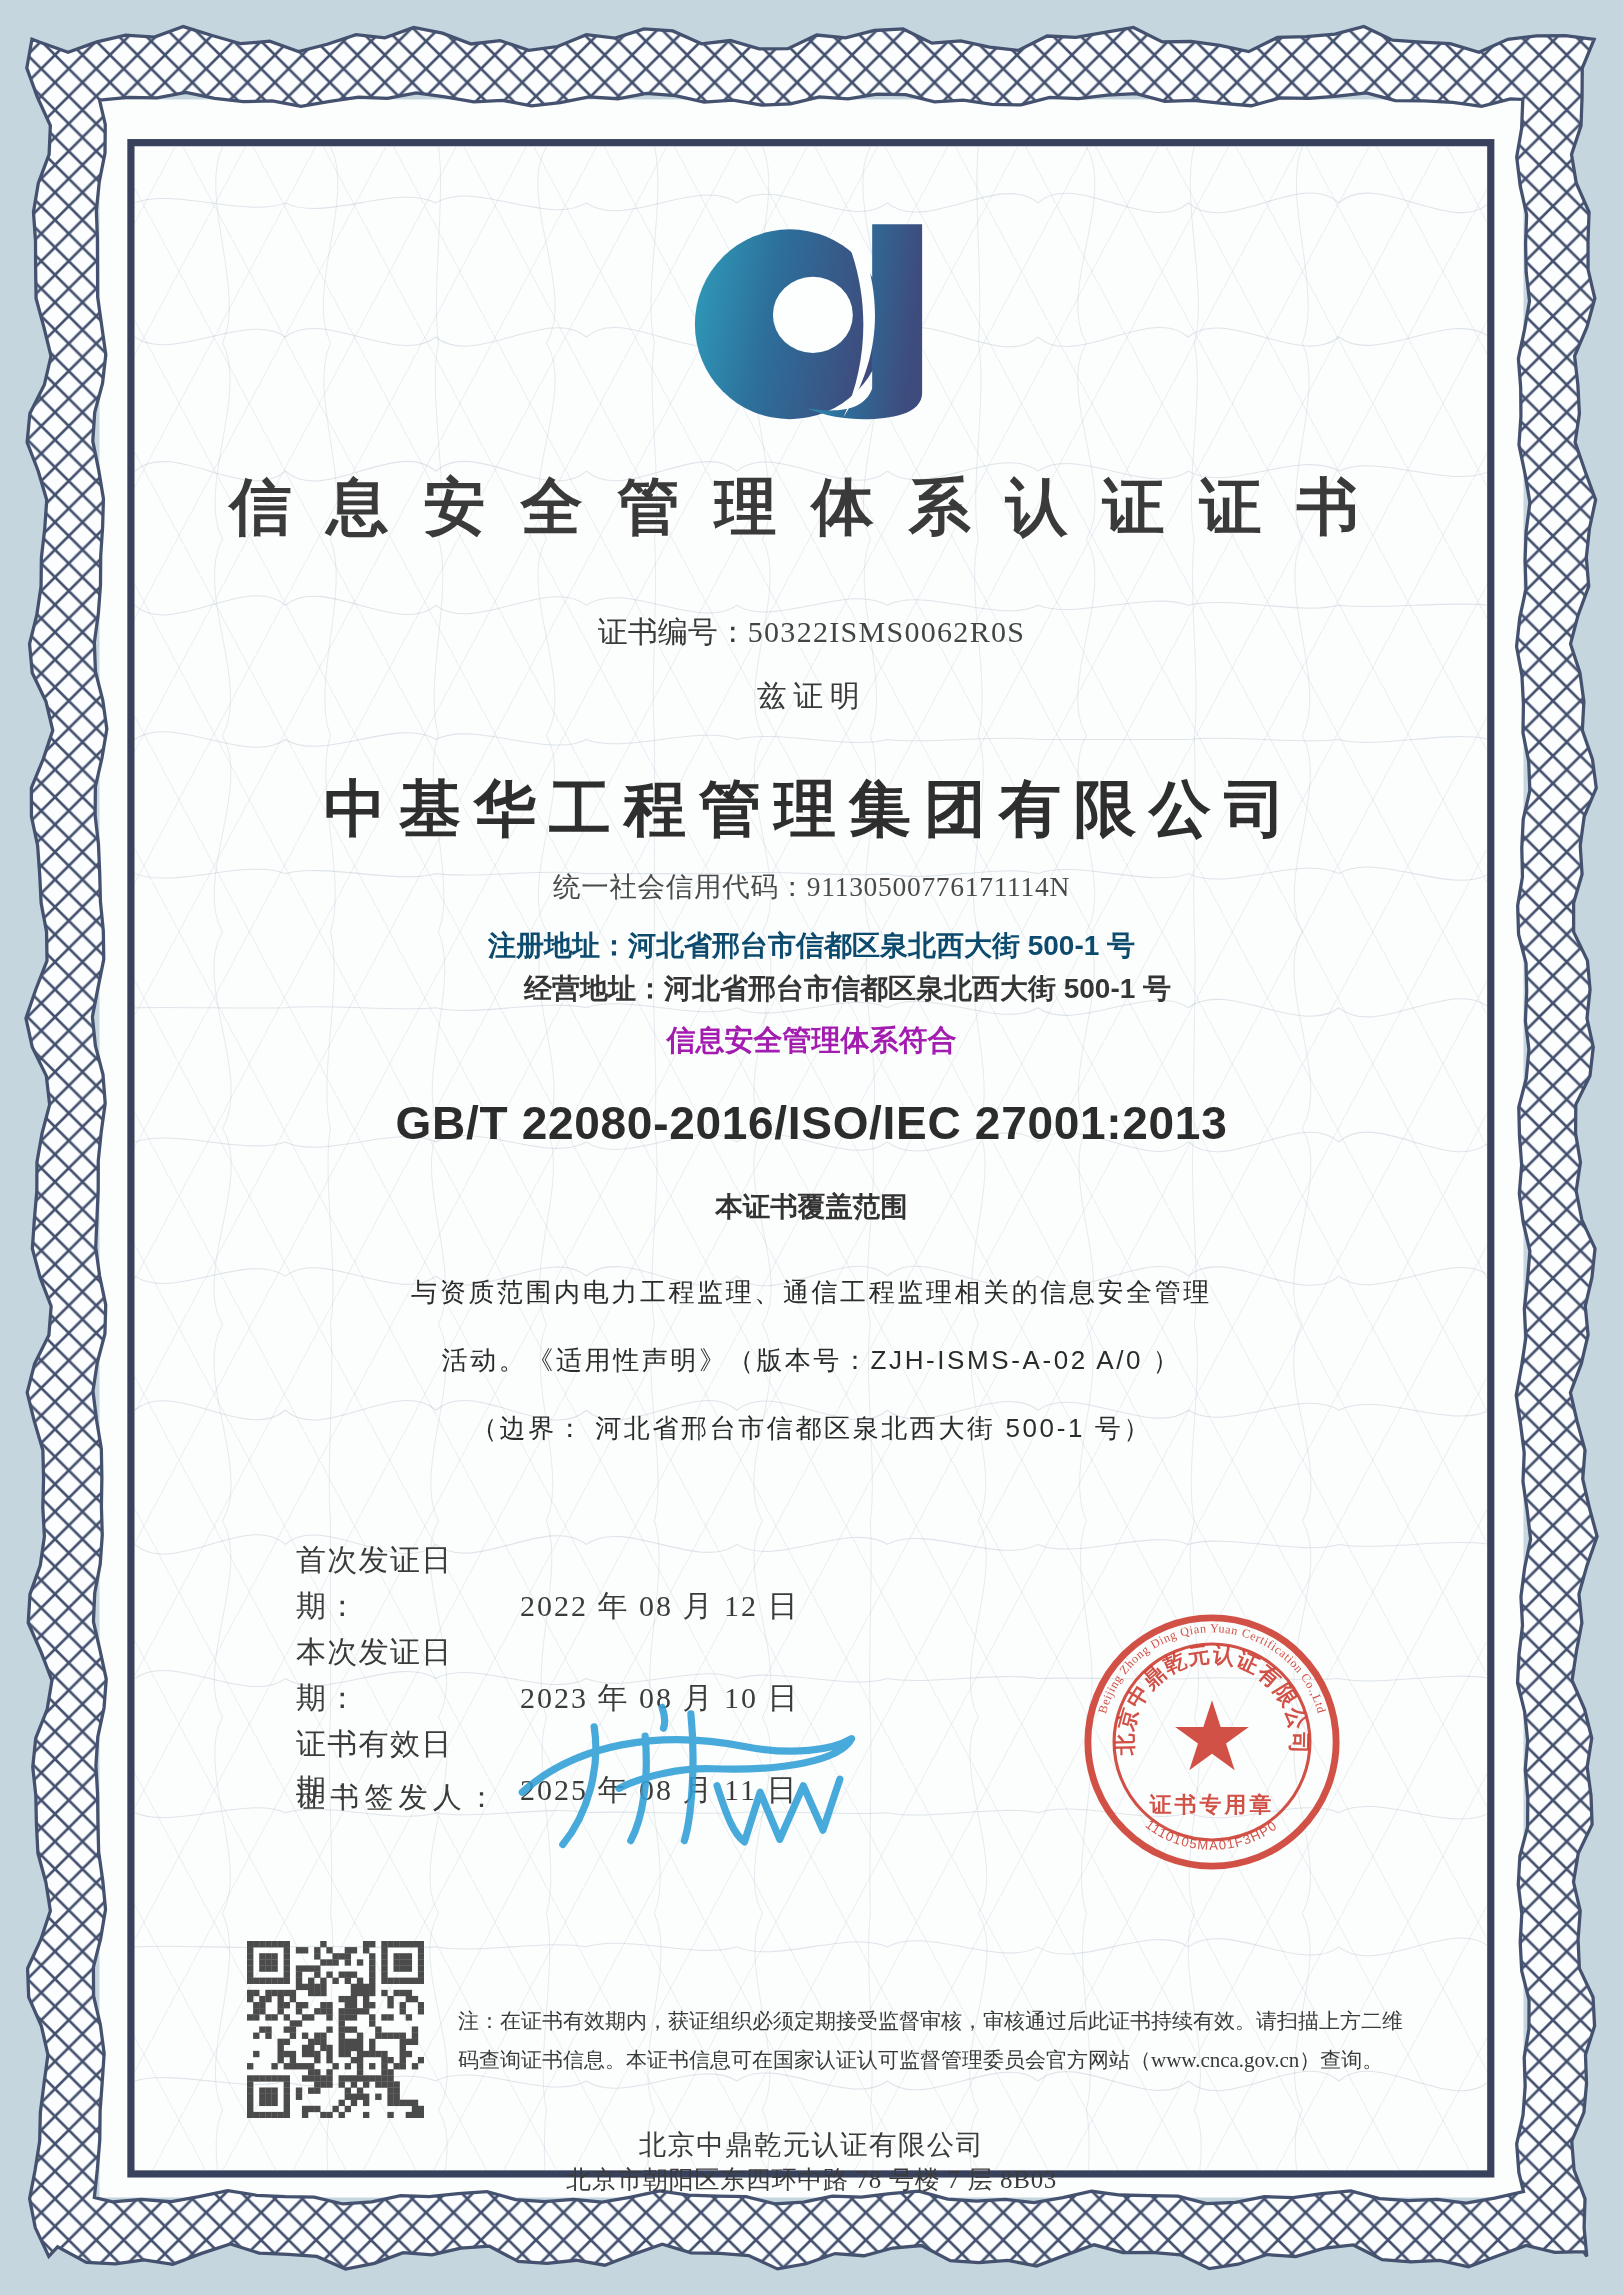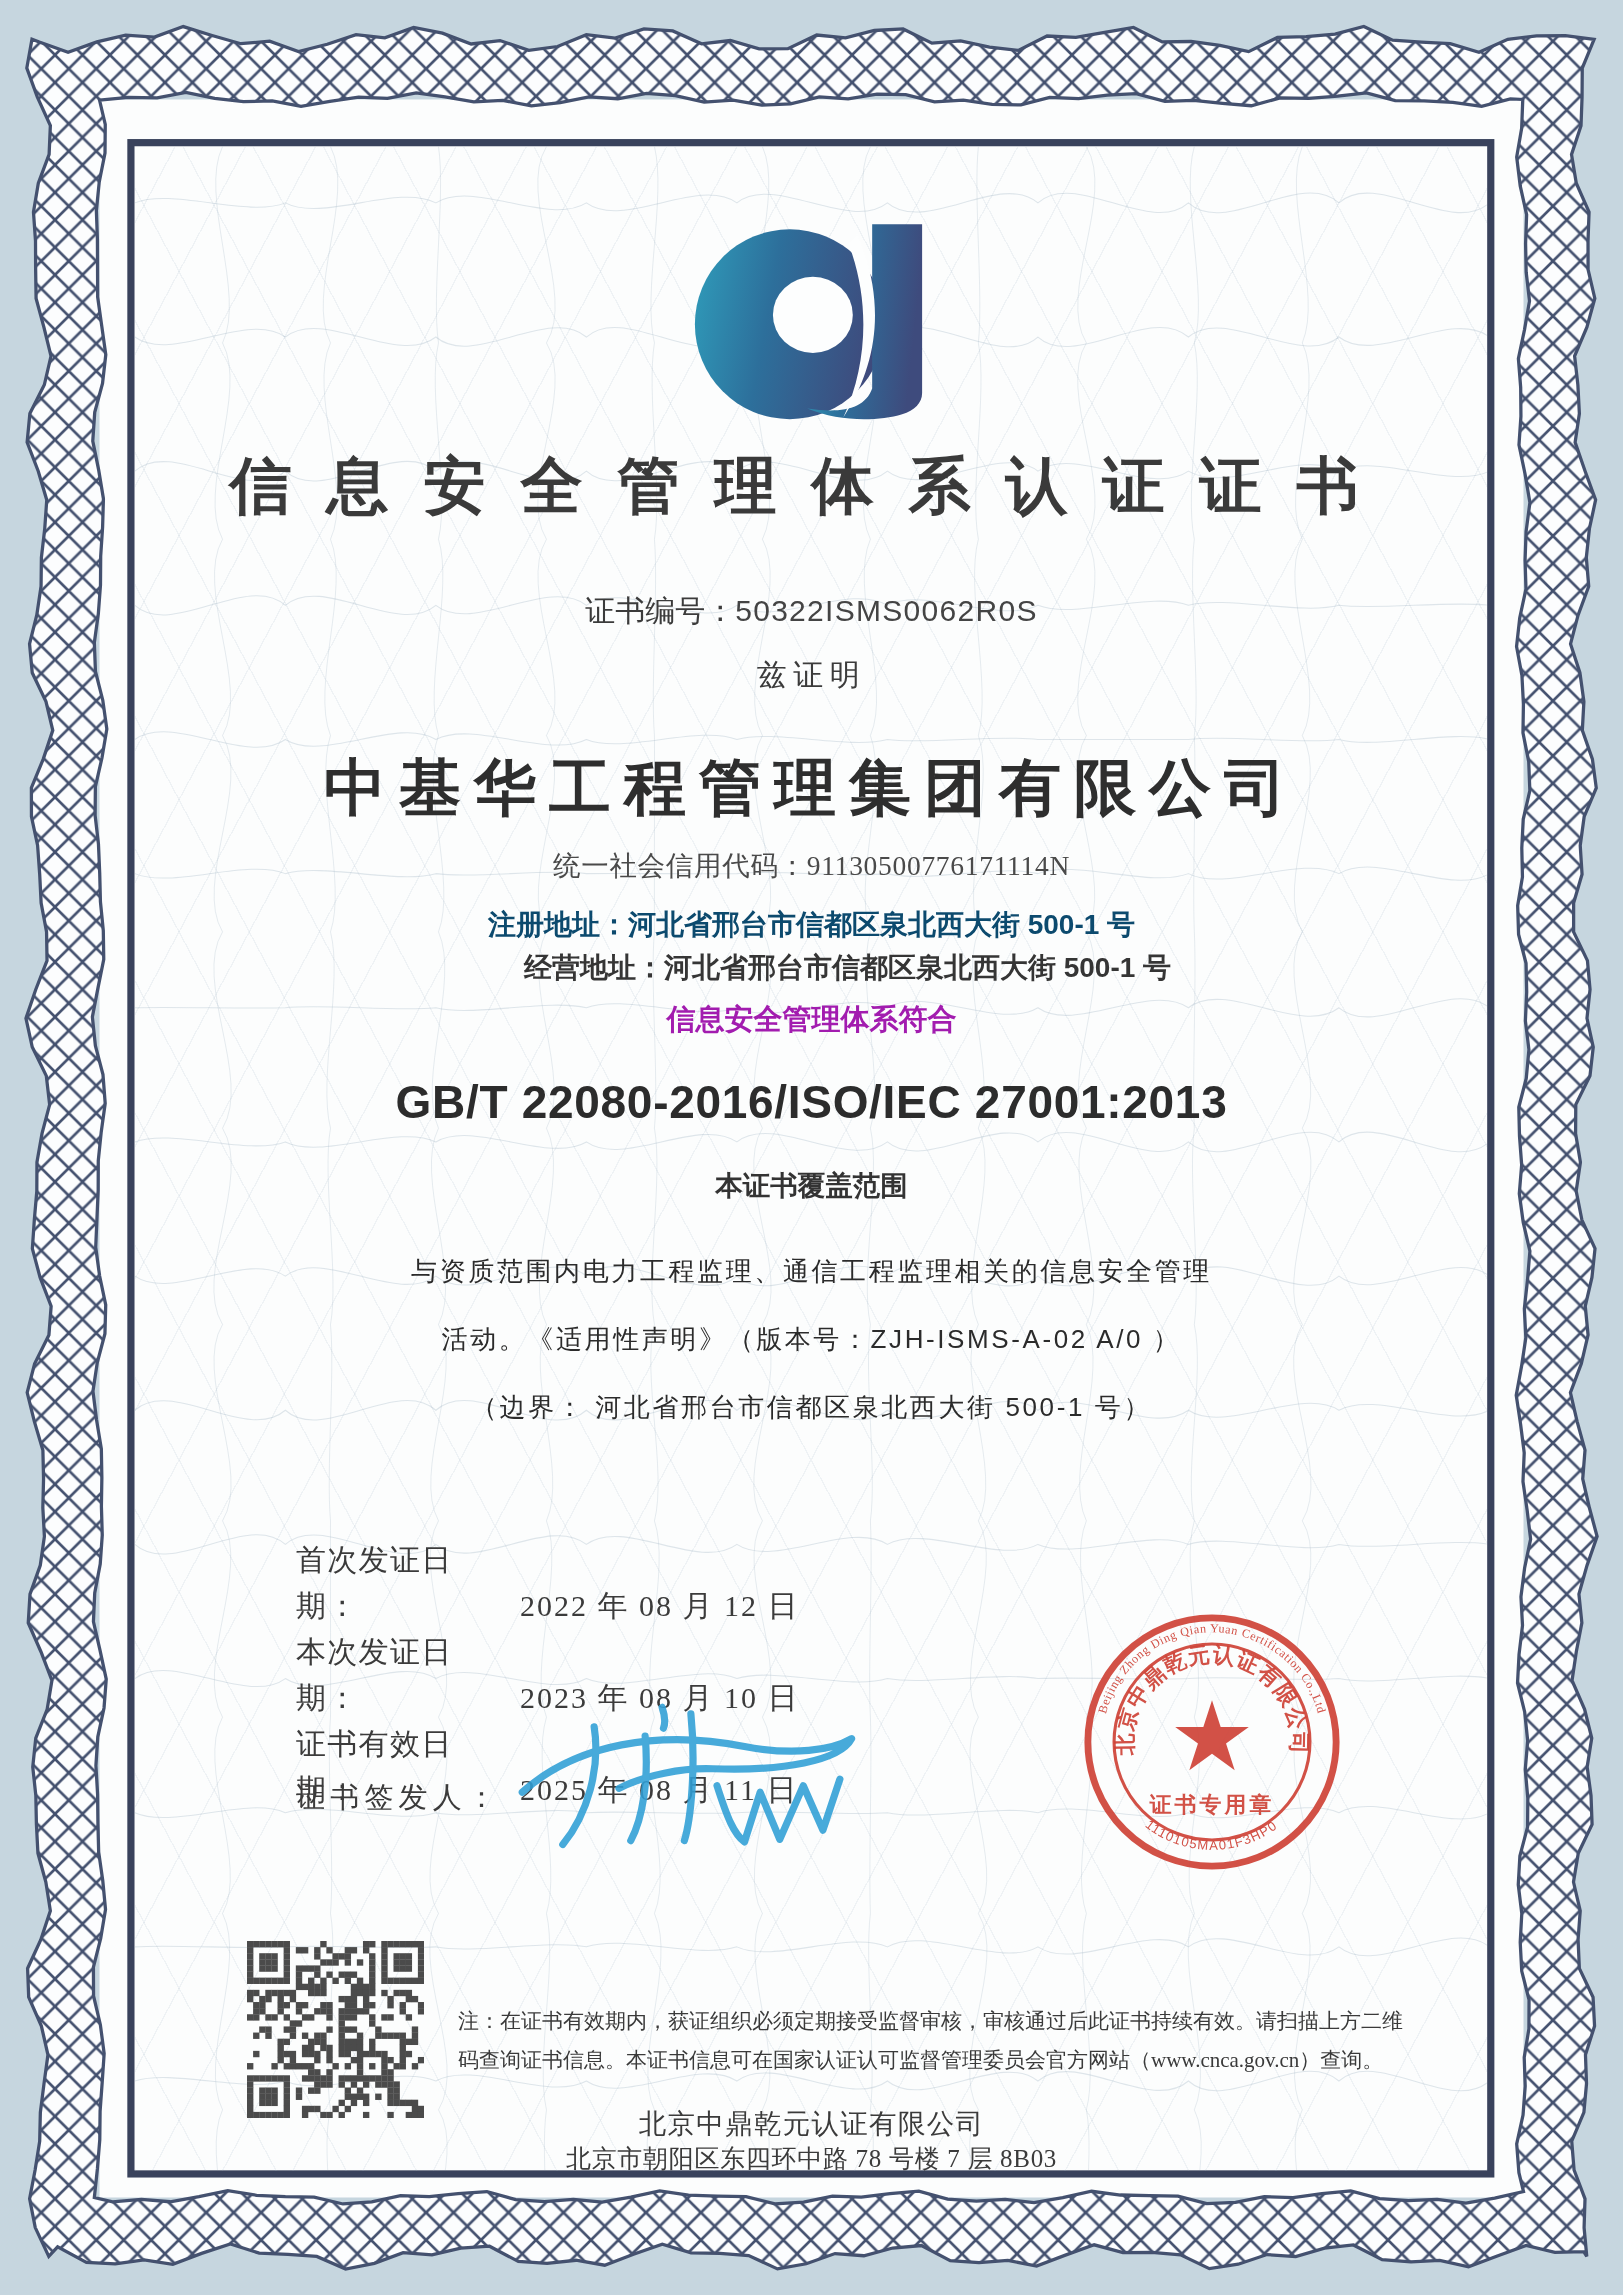--- a/index.html
+++ b/index.html
@@ -7,25 +7,25 @@
         font-family:"Liberation Sans",sans-serif;}
   svg{display:block}
   .layer{position:absolute;left:0;top:0;}
   
   .watermark-grid{position:absolute;left:135px;top:147px;width:1352px;height:2024px;
     background-image:
       repeating-linear-gradient(62deg, rgba(150,172,192,.13) 0 1.3px, transparent 1.3px 62px),
       repeating-linear-gradient(-62deg, rgba(150,172,192,.13) 0 1.3px, transparent 1.3px 62px);
     pointer-events:none;}
   .abs{position:absolute;}
-  .center{left:0;width:1623px;text-align:center;}
+  .center{left:0;width:1623px;text-align:center;margin-top:21px;}
   .serif{font-family:"Liberation Serif","DejaVu Serif",serif;}
   #title{top:452px;font-weight:700;font-size:62px;line-height:1.1;letter-spacing:35px;color:#3a3a3a;}
   #certno{top:591px;font-size:30px;color:#3b3b3b;}
-  #certno .val{font-family:Liberation Sans, sans-serif;letter-spacing:1.3px;color:#444;}
+  #certno .val{font-family:Liberation Serif, serif;letter-spacing:1.3px;color:#444;}
   #certify{top:655px;font-size:30px;letter-spacing:6.5px;color:#3b3b3b;}
   #company{top:746px;font-weight:700;font-size:62px;letter-spacing:13px;color:#2e2e2e;}
   #credit{top:848px;font-size:27.5px;color:#4a4a4a;letter-spacing:0.7px;}
   #regaddr{top:906px;font-weight:700;font-size:28px;color:#0c4a6e;}
   #bizaddr{top:949px;font-weight:600;font-size:28px;color:#353535;padding-left:36px;}
   #conform{top:1000px;font-weight:600;font-size:29px;color:#a21caf;}
   #standard{top:1075px;font-weight:700;font-size:46px;color:#2c2c2c;letter-spacing:0.7px;}
   #scopehead{top:1168px;font-weight:600;font-size:27.5px;color:#333;}
   .scopeline{font-weight:400;font-size:26px;color:#2b2b2b;letter-spacing:2.6px;}
   #scope1{top:1254px;}

